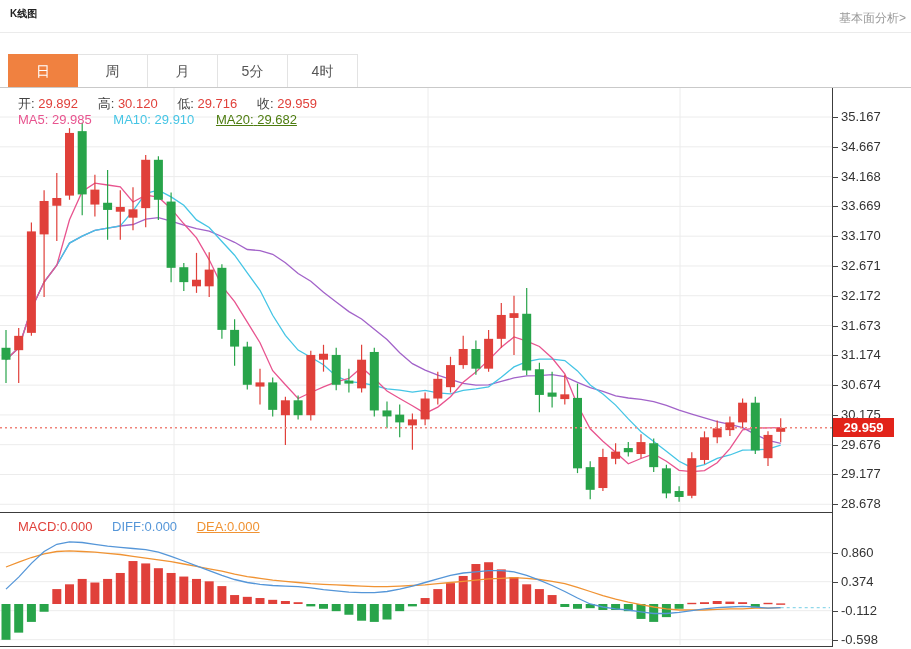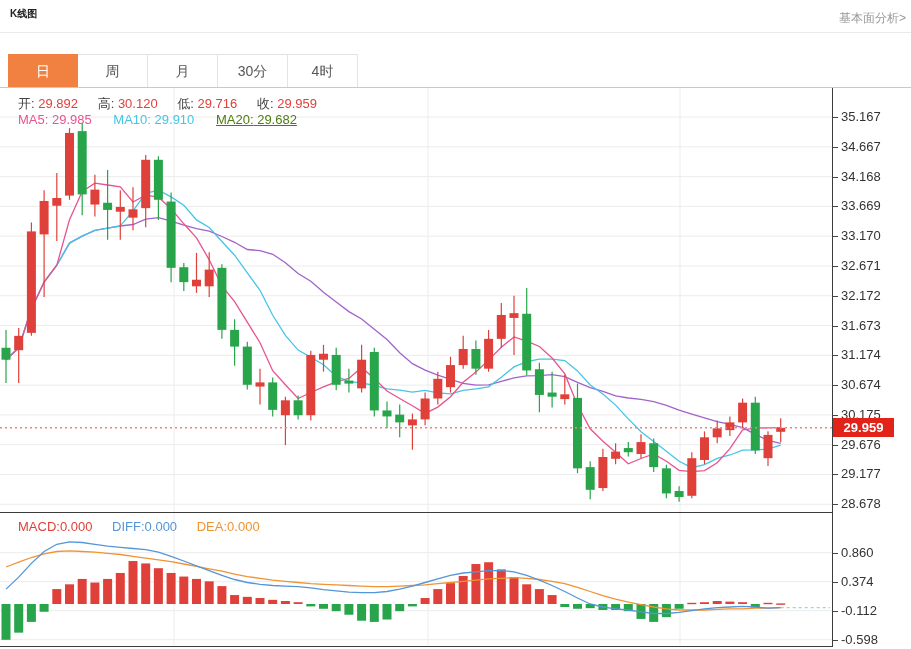--- a/index.html
+++ b/index.html
@@ -23,38 +23,38 @@
   .info-row { left:18px; top:95px; font-size:13px; white-space:nowrap; }
   .info-row .lbl { color:#444; }
   .info-row .val { color:#e0403a; margin-right:16px; }
   .ma-row   { left:18px; top:112px; font-size:13px; white-space:nowrap; }
   .ma5  { color:#e8548f; margin-right:18px; }
   .ma10 { color:#45c5e5; margin-right:18px; }
   .ma20 { color:#4d7c0f;text-decoration:underline; }
   .macd-row { left:18px; top:519px; font-size:13px; white-space:nowrap; }
   .macd-v { color:#e0403a; margin-right:16px; }
   .diff-v { color:#5596d8; margin-right:16px; }
-  .dea-v  { color:#f09333; }
+  .dea-v  { color:#f09333;text-decoration:underline; }
   .ylab { left:841px; font-size:13px; color:#333; }
   .ytick { left:832px; width:6px; border-top:1px solid #444; }
   .price-tag { left:833px; width:61px; height:19px; background:#e2231a; color:#fff;
                font-size:13px; font-weight:bold; text-align:center; line-height:19px; }
 </style>
 </head>
 <body>
 
 <div class="abs page-title">K线图</div>
 <div class="abs fund-link">基本面分析&gt;</div>
 <div class="abs header-divider"></div>
 
 <div class="abs tabs" id="tabs">
     <div class="tab selected">日</div>
     <div class="tab">周</div>
     <div class="tab">月</div>
-    <div class="tab">30分</div>
+    <div class="tab">5分</div>
     <div class="tab">4时</div>
   </div>
 <div class="abs chart-topline"></div>
 
 <svg id="mainChart" class="abs" width="833" height="424">
     <line x1="0" y1="29" x2="833" y2="29" stroke="#ececec" stroke-width="1"></line>
     <line x1="0" y1="58.84" x2="833" y2="58.84" stroke="#ececec" stroke-width="1"></line>
     <line x1="0" y1="88.62032000000013" x2="833" y2="88.62032000000013" stroke="#ececec" stroke-width="1"></line>
     <line x1="0" y1="118.40064000000028" x2="833" y2="118.40064000000028" stroke="#ececec" stroke-width="1"></line>
     <line x1="0" y1="148.18096" x2="833" y2="148.18096" stroke="#ececec" stroke-width="1"></line>

